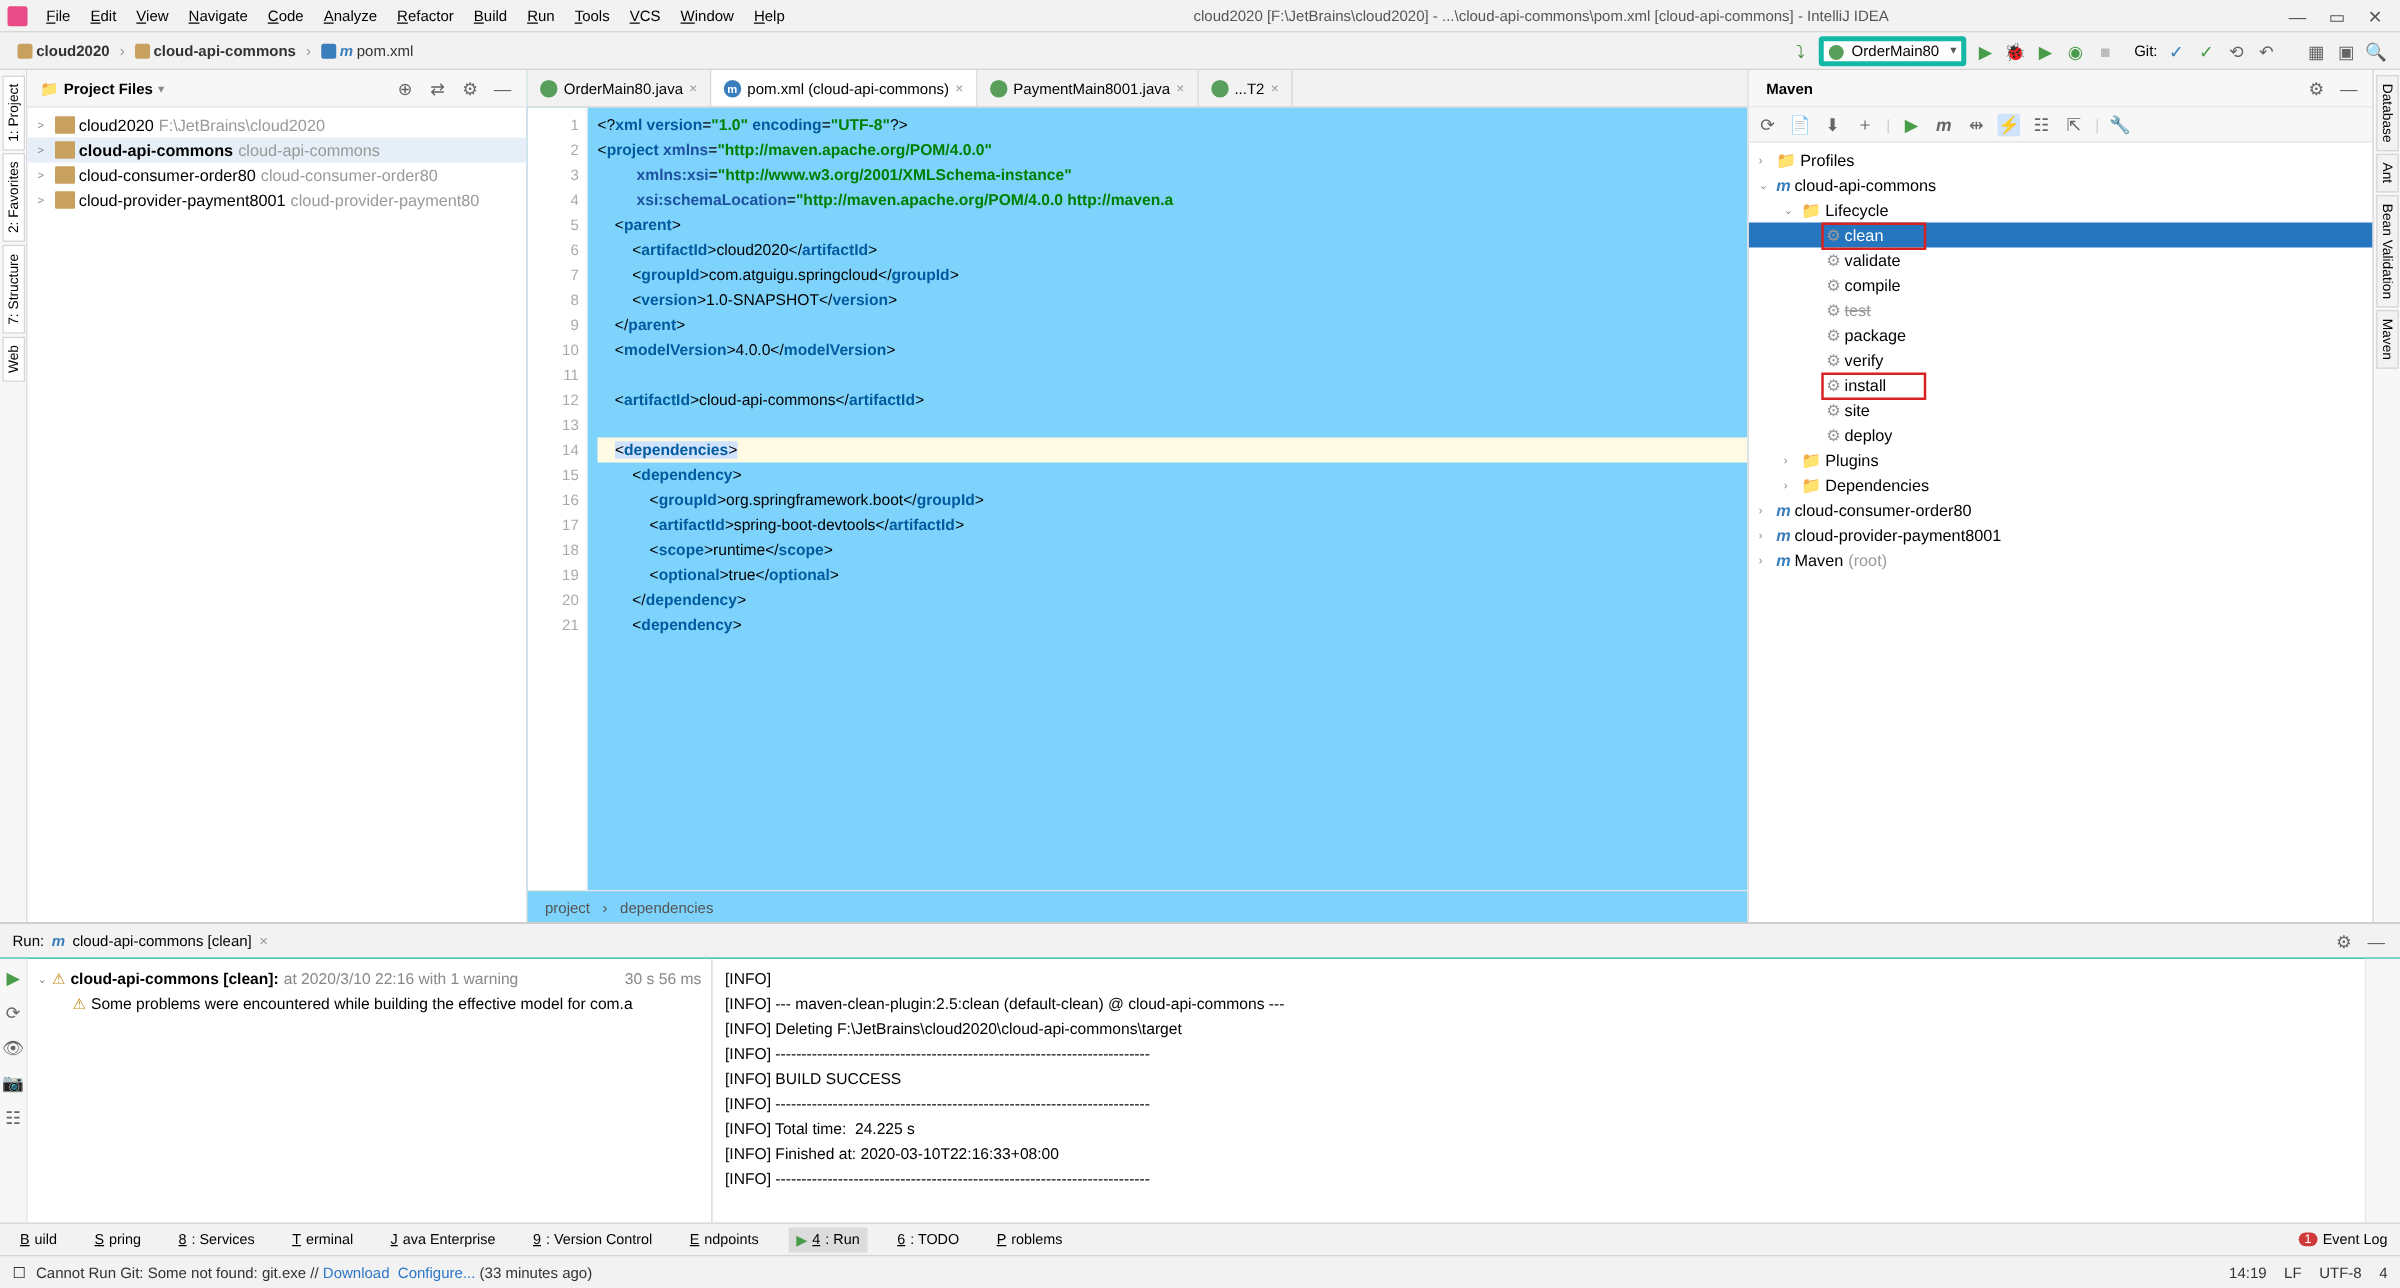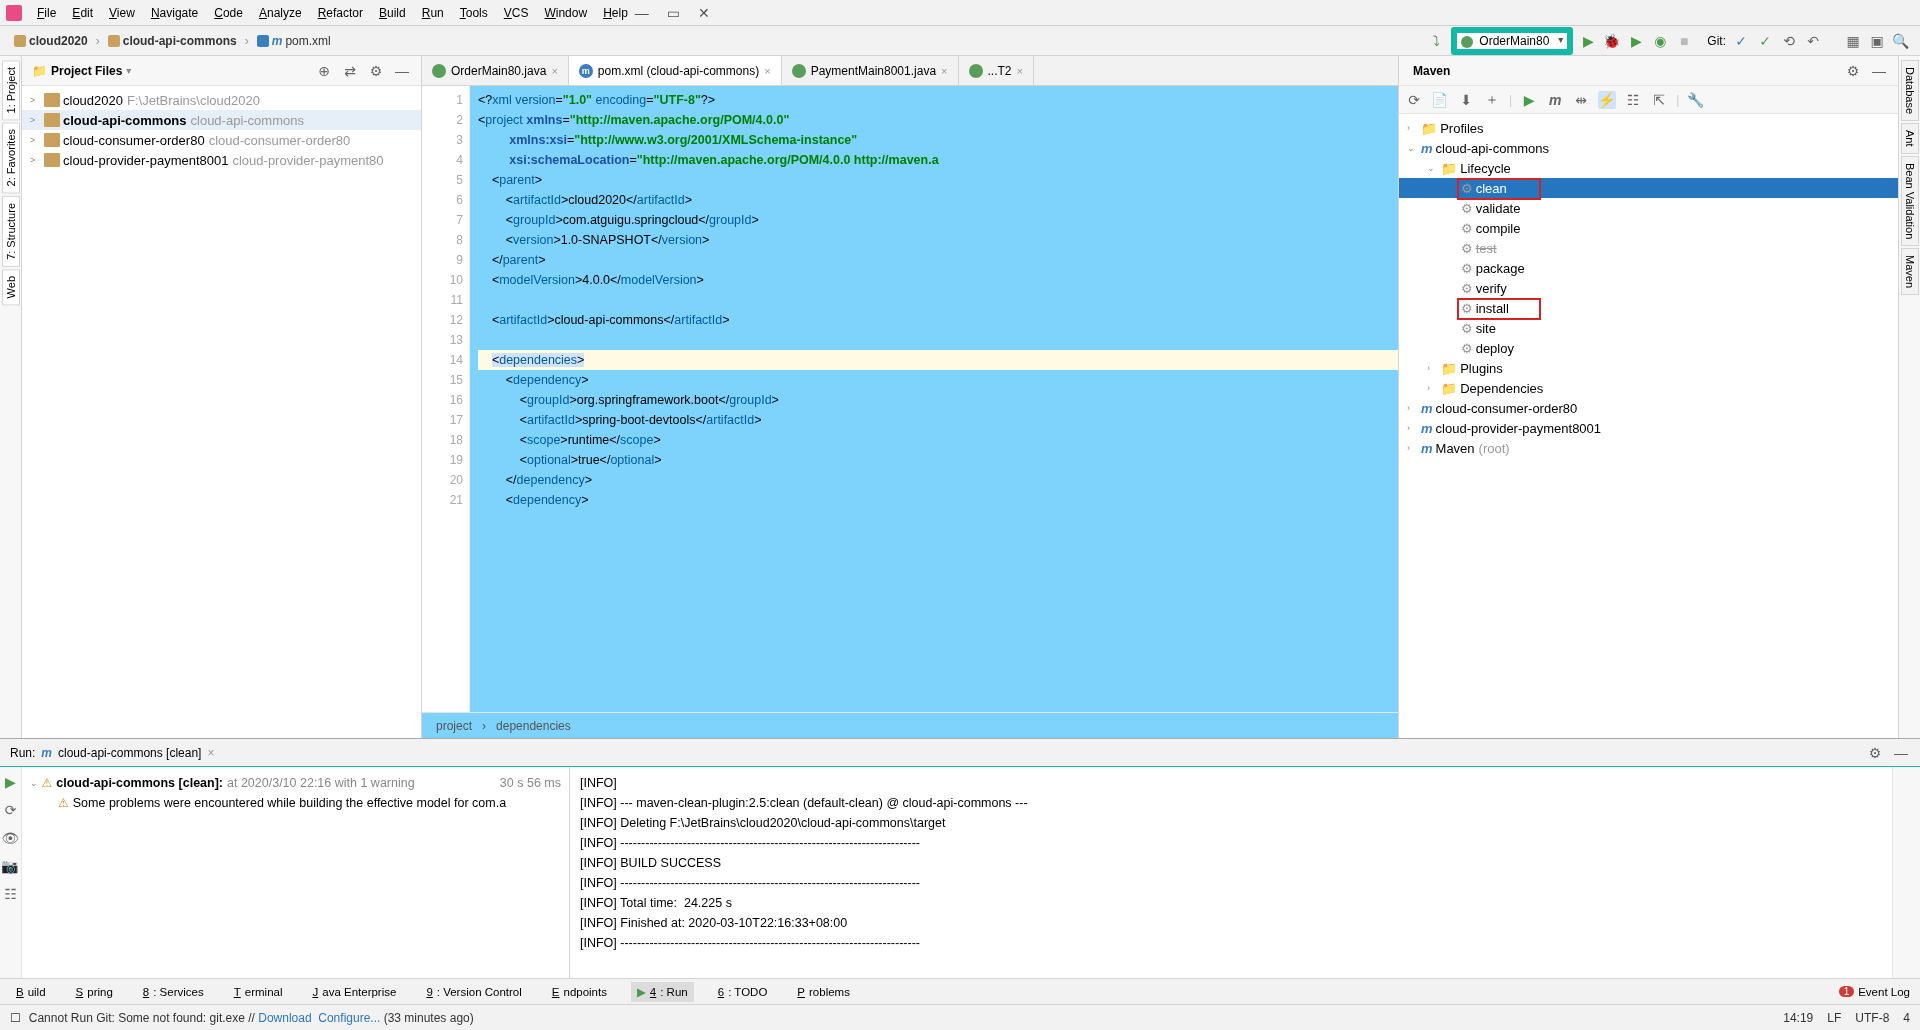--- a/index.html
+++ b/index.html
@@ -11,21 +11,21 @@
 .menu-item u { text-decoration: underline; }
 .title-text { flex: 1; text-align: center; color: #555; font-size: 12px; }
 .window-controls { display: flex; gap: 18px; align-items: center; padding-right: 8px; }
 .window-controls span { font-size: 14px; color: #555; }
 
 .toolbar-row { height: 30px; background: #f2f2f2; display: flex; align-items: center; padding: 0 10px; border-bottom: 1px solid #d4d4d4; gap: 6px; }
 .breadcrumb { display: flex; align-items: center; gap: 4px; }
 .breadcrumb-item { display: flex; align-items: center; gap: 3px; color: #333; font-size: 12px; padding: 2px 4px; }
 .breadcrumb-sep { color: #999; }
 .toolbar-right { margin-left: auto; display: flex; align-items: center; gap: 6px; }
-.run-config { background: #fff; border: 6px solid #14b8a6; padding: 1px 18px 1px 22px; border-radius: 3px; font-size: 12px; position: relative; }
+.run-config { background: #fff; border: 4px solid #14b8a6; padding: 1px 18px 1px 22px; border-radius: 3px; font-size: 12px; position: relative; }
 .run-config::before { content: ""; position: absolute; left: 4px; top: 3px; width: 12px; height: 12px; background: #5a9e5b; border-radius: 50%; }
 .run-config::after { content: "▾"; position: absolute; right: 4px; top: 1px; color: #555; font-size: 10px; }
 .tool-icon { width: 18px; height: 18px; display: inline-flex; align-items: center; justify-content: center; color: #666; font-size: 14px; }
 .tool-icon.green { color: #499c4a; }
 .tool-icon.blue { color: #3a7ebb; }
 
 .main-area { flex: 1; display: flex; overflow: hidden; }
 .left-sidebar { width: 22px; background: #f7f7f7; border-right: 1px solid #d4d4d4; display: flex; flex-direction: column; align-items: center; padding-top: 4px; }
 .left-sidebar .tab-vert { writing-mode: vertical-rl; transform: rotate(180deg); padding: 6px 2px; font-size: 11px; background: #fff; border: 1px solid #d4d4d4; margin-bottom: 2px; }
 
@@ -48,21 +48,21 @@
 .editor-tab .close { color: #999; font-size: 11px; }
 .tab-icon { width: 14px; height: 14px; border-radius: 50%; }
 .tab-icon.java { background: #5a9e5b; }
 .tab-icon.maven { background: #3a7ebb; font-weight: bold; text-align: center; color: #fff; font-size: 9px; line-height: 14px; }
 
 .editor-body { flex: 1; display: flex; overflow: hidden; position: relative; }
 .gutter { width: 48px; background: #fff; text-align: right; padding: 4px 6px 4px 0; color: #aaa; font-family: "Consolas", monospace; font-size: 12px; border-right: 1px solid #eee; }
 .gutter div { height: 20px; line-height: 20px; }
 .code { flex: 1; font-family: "Consolas", monospace; font-size: 12.5px; padding: 4px 0 4px 8px; overflow: hidden; white-space: pre; line-height: 20px; }
 .code .line { height: 20px; }
-.code .t { color: #005a9e; font-weight: normal; }
+.code .t { color: #005a9e; font-weight: bold; }
 .code .a { color: #1e50a2; font-weight: bold; }
 .code .s { color: #008000; font-weight: bold; }
 .code .sel { background: #cfe3fd; }
 .code .line.hl { background: #fffae3; }
 .editor-status { height: 26px; display: flex; align-items: center; padding: 0 14px; gap: 10px; border-top: 1px solid #e4e4e4; color: #555; font-size: 12px; }
 
 .maven-panel { width: 500px; background: #fff; border-left: 1px solid #d4d4d4; display: flex; flex-direction: column; }
 .maven-toolbar { height: 28px; display: flex; align-items: center; padding: 0 6px; gap: 8px; border-bottom: 1px solid #e4e4e4; background: #f7f7f7; }
 .maven-tree { flex: 1; padding: 4px 0; font-size: 13px; overflow-y: auto; }
 .mrow { display: flex; align-items: center; height: 20px; padding-left: 6px; }
@@ -111,20 +111,21 @@
       <span class="menu-item"><u>C</u>ode</span>
       <span class="menu-item"><u>A</u>nalyze</span>
       <span class="menu-item"><u>R</u>efactor</span>
       <span class="menu-item"><u>B</u>uild</span>
       <span class="menu-item"><u>R</u>un</span>
       <span class="menu-item"><u>T</u>ools</span>
       <span class="menu-item"><u>V</u>CS</span>
       <span class="menu-item"><u>W</u>indow</span>
       <span class="menu-item"><u>H</u>elp</span>
     </div>
+  <div class="title-text">cloud2020 [F:\JetBrains\cloud2020] - ...\cloud-api-commons\pom.xml [cloud-api-commons] - IntelliJ IDEA</div>
   <div class="window-controls">
     <span>—</span>
     <span>▭</span>
     <span>✕</span>
   </div>
 </div>
 
 <div class="toolbar-row">
   <div class="breadcrumb" id="breadcrumb">
       <span class="breadcrumb-item">

